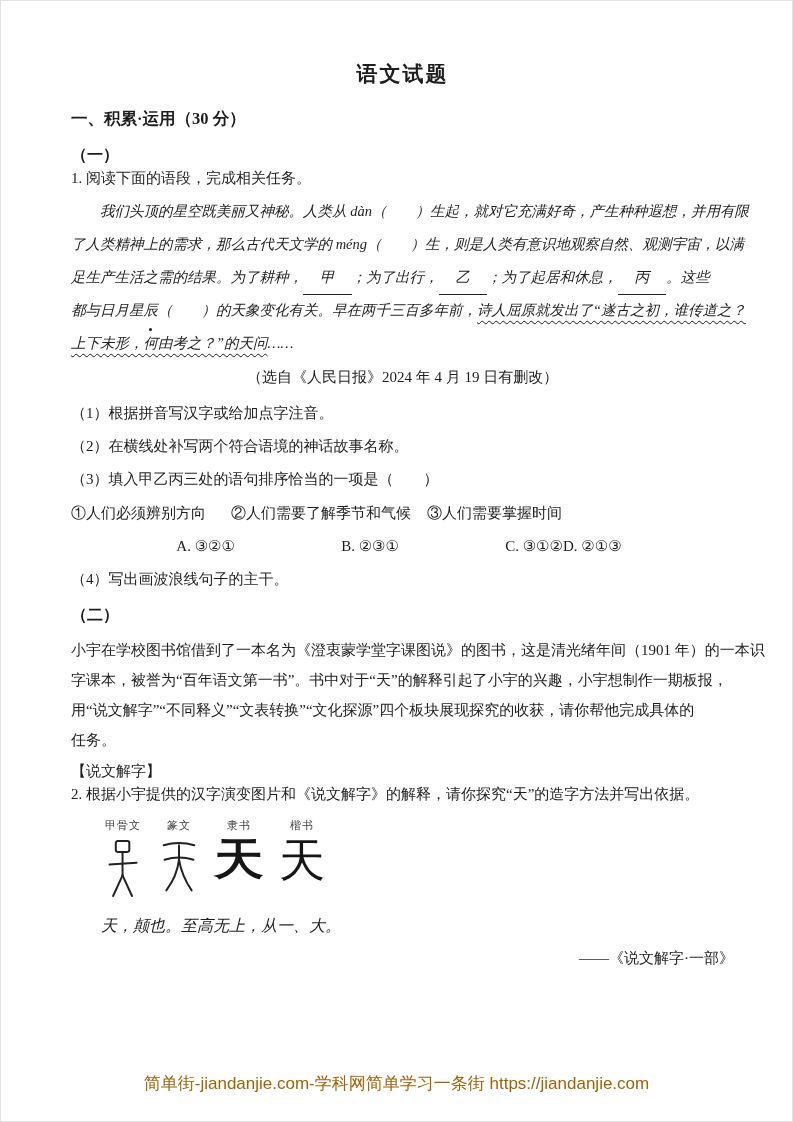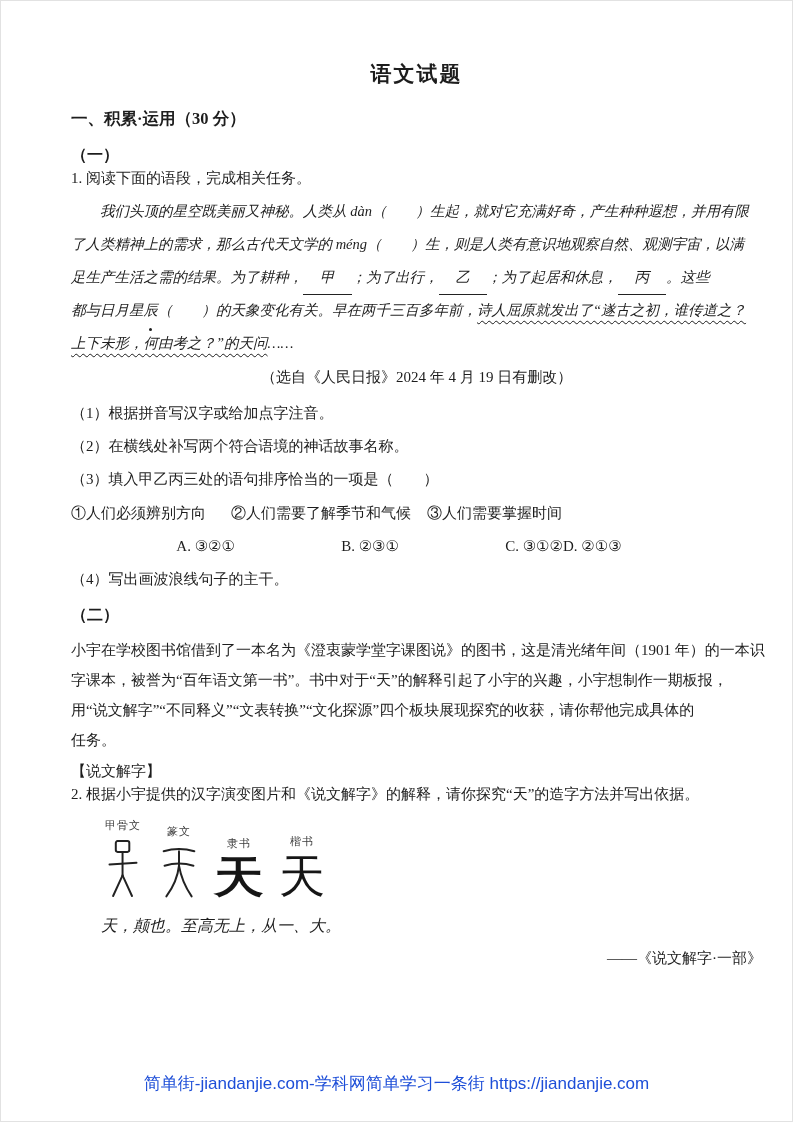--- a/index.html
+++ b/index.html
@@ -3,21 +3,21 @@
 <meta charset="utf-8">
 <style>
   * { margin:0; padding:0; box-sizing:border-box; }
   html,body { background:#ececec; }
   body { font-family:"Liberation Serif","DejaVu Serif",serif; }
   .page {
     position:relative; width:793px; height:1122px; margin:0 auto;
     background:#ffffff; border:1px solid #e2e2e2; overflow:hidden;
     color:#1d1d1d;
   }
-  .content { padding:58px 30px 0 70px; }
+  .content { padding:58px 58px 0 70px; }
 
   .title { text-align:center; font-size:21px; font-weight:bold; letter-spacing:2px; line-height:30px; }
 
   .h-sec   { margin-top:18px; font-size:16.5px; font-weight:bold; line-height:24px; white-space:nowrap; }
   .intro   { margin-top:12px; font-size:16px;  font-weight:bold; line-height:24px; white-space:nowrap; }
   .part    { margin-top:12px; font-size:16px;  font-weight:bold; line-height:24px; }
 
   .stem    { font-size:15px; line-height:23px; white-space:nowrap; }
 
   .passage { margin-top:5px; font-style:italic; }
@@ -48,33 +48,33 @@
 
   .options { margin-top:10px; font-size:15px; line-height:23px; white-space:nowrap; }
   .options .op { display:inline-block; width:164px;text-align:right; }
 
   .para { margin-top:8px; }
   .para > div { line-height:30px; font-size:15px; white-space:nowrap; }
 
   .blocklabel { margin-top:5px; font-size:15px; line-height:23px; }
 
   .evofig  { margin:12px 0 0 34px; }
-  .evo-cols { display:flex; align-items:flex-end; gap:18px; }
+  .evo-cols { display:flex; gap:18px; }
   .evo-col  { display:flex; flex-direction:column; align-items:center; }
   .evo-label { font-size:11px; color:#3c3c3c; margin-bottom:5px; letter-spacing:1px; white-space:nowrap; }
   .glyph-char { display:inline-block; line-height:1; color:#161616; }
   .glyph-clerical { font-size:44px; font-weight:bold; transform:scaleX(1.12); }
   .glyph-regular  { font-size:46px; }
 
   .quote { margin:14px 0 0 30px; font-size:16px; line-height:24px; font-style:italic; white-space:nowrap; }
   .quote-src { margin-top:9px; text-align:right; font-size:15px; line-height:23px; }
 
   .footer {
     position:absolute; left:0; right:0; bottom:26px;
-    text-align:center; font-size:17px; color:#1d4ed8;
+    text-align:center; font-size:17px; color:#a16207;
     font-family:"Liberation Sans","DejaVu Sans",sans-serif;
     white-space:nowrap;
   }
 </style>
 </head>
 <body>
 
 <div class="page">
   <div class="content">
 

